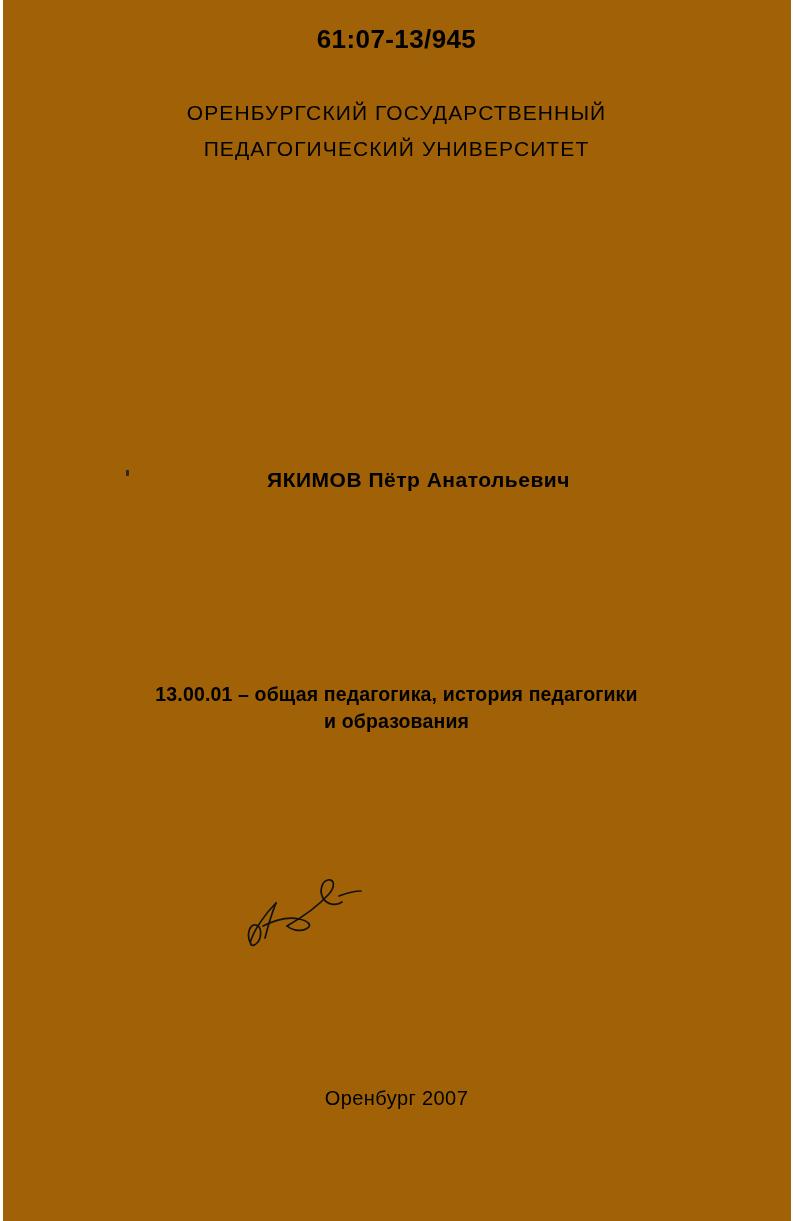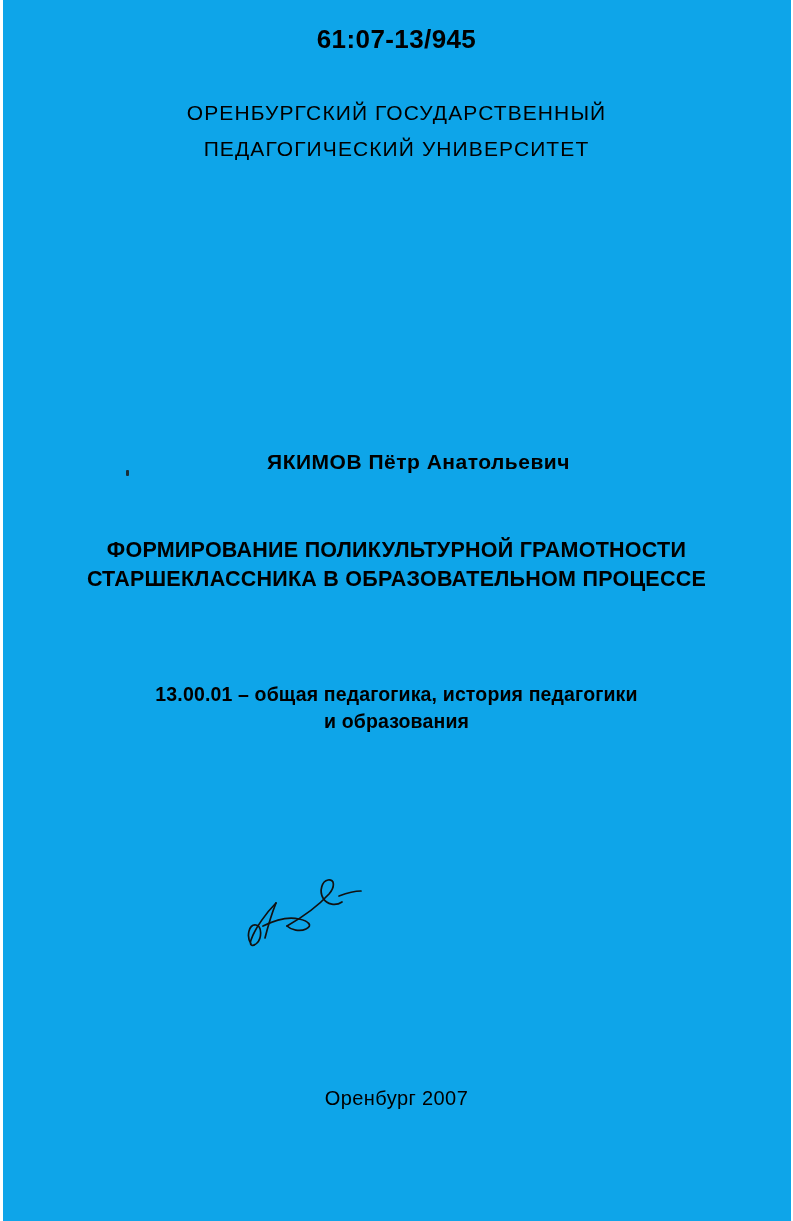--- a/index.html
+++ b/index.html
@@ -11,21 +11,21 @@
   body {
     font-family: "Liberation Sans", sans-serif;
     color: #000000;
     -webkit-font-smoothing: antialiased;
   }
   .page {
     position: relative;
     width: 788px;
     height: 1221px;
     margin: 0 auto;
-    background: #0ea5e9;
+    background: #a16207;
     overflow: hidden;
   }
 
   
   .tblock {
     position: absolute;
     line-height: 1.32;
     white-space: pre-line;
   }
   .center { text-align: center; }
@@ -62,21 +62,21 @@
     font-style: italic;
     font-weight: 400;
     letter-spacing: 0.3px;
     text-align: right;
   }
 
   
   .author {
     left: 0;
     right: 0;
-    top: 448px;
+    top: 466px;
     font-size: 21px;
     font-weight: 700;
     letter-spacing: 0.5px;
     text-align: center;
     padding-left: 44px;
   }
 
   
   .doc-title {
     left: 30px;
@@ -166,22 +166,20 @@
   <div class="tblock archive-code">61:07-13/945</div>
 
   <div class="tblock institution center">ОРЕНБУРГСКИЙ ГОСУДАРСТВЕННЫЙ
 ПЕДАГОГИЧЕСКИЙ УНИВЕРСИТЕТ</div>
 
 
   <div class="scan-speck"></div>
 
   <div class="tblock author center">ЯКИМОВ Пётр Анатольевич</div>
 
-  <div class="tblock doc-title center">ФОРМИРОВАНИЕ ПОЛИКУЛЬТУРНОЙ ГРАМОТНОСТИ
-СТАРШЕКЛАССНИКА В ОБРАЗОВАТЕЛЬНОМ ПРОЦЕССЕ</div>
 
   <div class="tblock specialty center">13.00.01 – общая педагогика, история педагогики
 и образования</div>
 
 
   <div class="signature">
     <svg viewBox="0 0 130 80" xmlns="http://www.w3.org/2000/svg" fill="none" stroke="#111111" stroke-width="1.7" stroke-linecap="round" stroke-linejoin="round">
       <path d="M8 72 C3 64, 6 52, 13 53 C19 54, 19 66, 14 71 C10 75, 6 74, 8 68 C12 56, 24 40, 33 31"></path>
       <path d="M33 31 C29 41, 25 54, 22 66"></path>
       <path d="M20 54 C30 49, 44 44, 56 47 C66 49, 70 54, 63 57 C57 60, 48 58, 44 54"></path>

